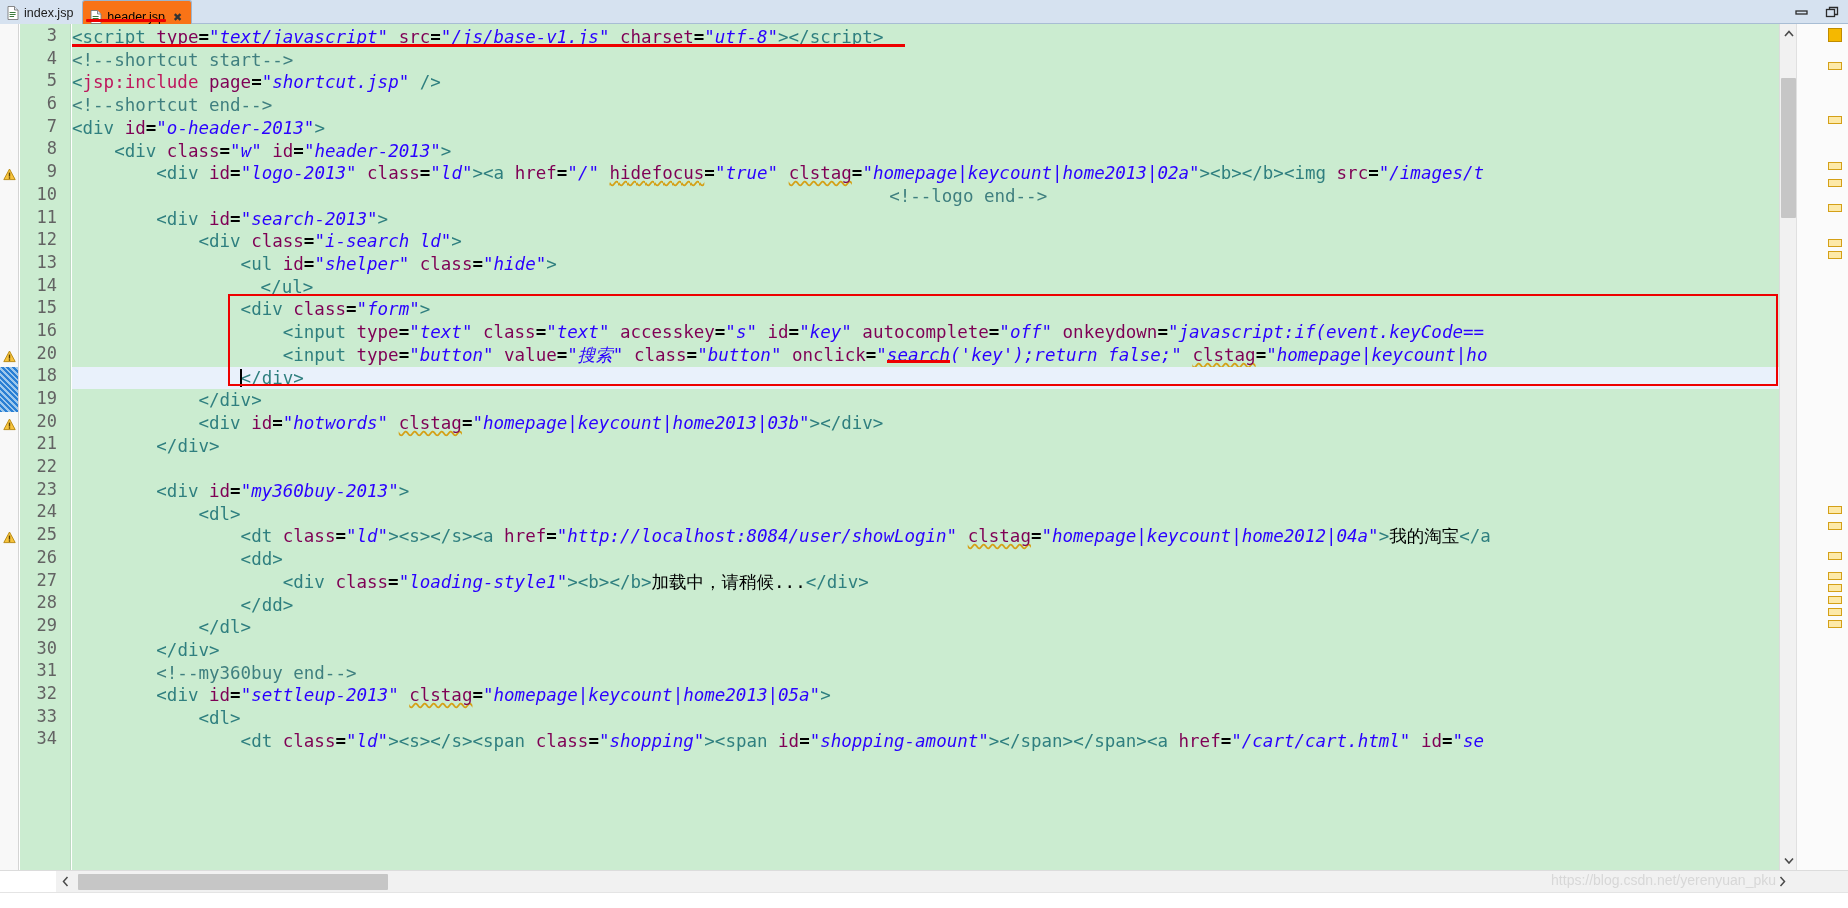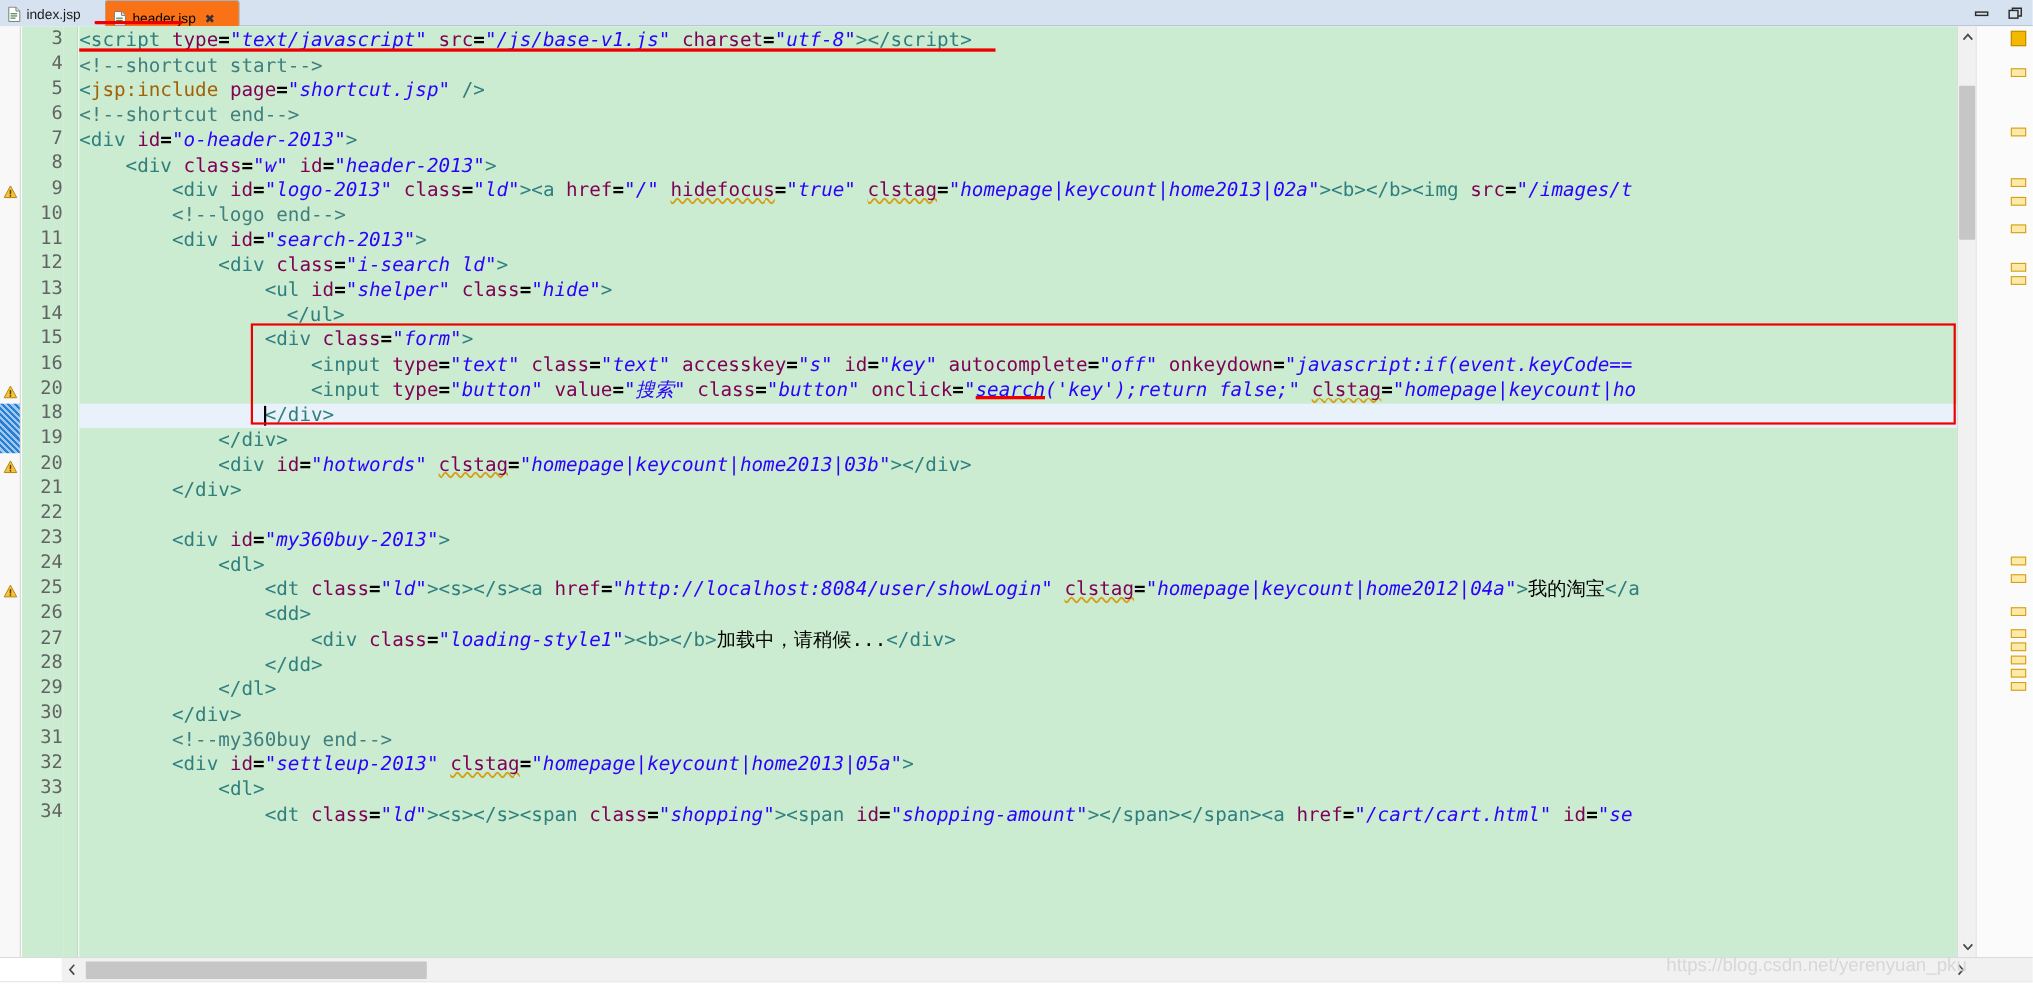--- a/index.html
+++ b/index.html
@@ -33,21 +33,21 @@
     height: 24px;
     display: flex;
     align-items: flex-end;
   }
   .tab {
     position: relative;
     height: 23px;
     display: flex;
     align-items: center;
     gap: 5px;
-    padding: 0 22px 0 7px;
+    padding: 0 9px 0 7px;
     font-size: 12.5px;
     color: #000;
     font-family: "Liberation Sans", sans-serif;
     white-space: nowrap;
     cursor: default;
   }
   .tab.inactive {
     background: #d6e2f0;
     color: #1a1a1a;
   }
@@ -181,21 +181,21 @@
   }
   .coderow.current {
     background: #e9f1fb;
   }
   .t-tag    { color: #2f7f7f; }
   .t-attr   { color: #7f0055; font-weight: normal; }
   .t-val    { color: #2a00ff; font-style: italic; }
   .t-eq     { color: #000000; font-weight: bold; }
   .t-comment{ color: #3f7f7f; }
   .t-text   { color: #000000; }
-  .t-jsp    { color: #a16207; margin-top: 15px; }
+  .t-jsp    { color: #be185d; margin-top: 15px; }
 
   .squiggle {
     text-decoration: underline wavy #d4a017;
     text-decoration-skip-ink: none;
   }
   .redunder {
     position: relative;
   }
   .redunder::after {
     content: "";
@@ -315,24 +315,24 @@
     position: absolute;
     left: 0; bottom: 0;
     width: 1848px; height: 16px;
     background: #ffffff;
     border-top: 1px solid #e4e4e4;
   }
 
   
   .watermark {
     position: absolute;
-    right: 60px;
+    right: 72px;
     bottom: 20px;
     font-family: "Liberation Sans", sans-serif;
-    font-size: 17px;
+    font-size: 14px;
     color: #d7d7d7;
     white-space: nowrap;
     z-index: 9;
   }
 </style>
 </head>
 <body>
 
 <div id="app">
 
@@ -480,21 +480,21 @@
       <div class="red-line" style="left:-22px; top:20px; width:855px;"></div>
 
       <div class="red-box" style="left:156px; top:270.4px; width:1550px; height:92px;"></div>
     <div class="coderow" style="top: 2px;"><span class="t-tag">&lt;</span><span class="t-tag">script</span><span class="t-text"> </span><span class="t-attr">type</span><span class="t-eq">=</span><span class="t-val">"text/javascript"</span><span class="t-text"> </span><span class="t-attr">src</span><span class="t-eq">=</span><span class="t-val">"/js/base-v1.js"</span><span class="t-text"> </span><span class="t-attr">charset</span><span class="t-eq">=</span><span class="t-val">"utf-8"</span><span class="t-tag">&gt;&lt;/</span><span class="t-tag">script</span><span class="t-tag">&gt;</span></div>
         <div class="coderow" style="top: 24.7px;"><span class="t-comment">&lt;!--shortcut start--&gt;</span></div>
         <div class="coderow" style="top: 47.4px;"><span class="t-tag">&lt;</span><span class="t-jsp">jsp:include</span><span class="t-text"> </span><span class="t-attr">page</span><span class="t-eq">=</span><span class="t-val">"shortcut.jsp"</span><span class="t-text"> </span><span class="t-tag">/&gt;</span></div>
         <div class="coderow" style="top: 70.1px;"><span class="t-comment">&lt;!--shortcut end--&gt;</span></div>
         <div class="coderow" style="top: 92.8px;"><span class="t-tag">&lt;</span><span class="t-tag">div</span><span class="t-text"> </span><span class="t-attr">id</span><span class="t-eq">=</span><span class="t-val">"o-header-2013"</span><span class="t-tag">&gt;</span></div>
         <div class="coderow" style="top: 115.5px;"><span class="t-text">    </span><span class="t-tag">&lt;</span><span class="t-tag">div</span><span class="t-text"> </span><span class="t-attr">class</span><span class="t-eq">=</span><span class="t-val">"w"</span><span class="t-text"> </span><span class="t-attr">id</span><span class="t-eq">=</span><span class="t-val">"header-2013"</span><span class="t-tag">&gt;</span></div>
         <div class="coderow" style="top: 138.2px;"><span class="t-text">        </span><span class="t-tag">&lt;</span><span class="t-tag">div</span><span class="t-text"> </span><span class="t-attr">id</span><span class="t-eq">=</span><span class="t-val">"logo-2013"</span><span class="t-text"> </span><span class="t-attr">class</span><span class="t-eq">=</span><span class="t-val">"ld"</span><span class="t-tag">&gt;&lt;</span><span class="t-tag">a</span><span class="t-text"> </span><span class="t-attr">href</span><span class="t-eq">=</span><span class="t-val">"/"</span><span class="t-text"> </span><span class="t-attr squiggle">hidefocus</span><span class="t-eq">=</span><span class="t-val">"true"</span><span class="t-text"> </span><span class="t-attr squiggle">clstag</span><span class="t-eq">=</span><span class="t-val">"homepage|keycount|home2013|02a"</span><span class="t-tag">&gt;&lt;</span><span class="t-tag">b</span><span class="t-tag">&gt;&lt;/</span><span class="t-tag">b</span><span class="t-tag">&gt;&lt;</span><span class="t-tag">img</span><span class="t-text"> </span><span class="t-attr">src</span><span class="t-eq">=</span><span class="t-val">"/images/t</span></div>
-        <div class="coderow" style="top: 160.9px;"><span class="t-text">        </span><span class="t-comment">&lt;!--logo end--&gt;</span></div>
+        <div class="coderow" style="top: 160.9px; text-align: center;"><span class="t-text">        </span><span class="t-comment">&lt;!--logo end--&gt;</span></div>
         <div class="coderow" style="top: 183.6px;"><span class="t-text">        </span><span class="t-tag">&lt;</span><span class="t-tag">div</span><span class="t-text"> </span><span class="t-attr">id</span><span class="t-eq">=</span><span class="t-val">"search-2013"</span><span class="t-tag">&gt;</span></div>
         <div class="coderow" style="top: 206.3px;"><span class="t-text">            </span><span class="t-tag">&lt;</span><span class="t-tag">div</span><span class="t-text"> </span><span class="t-attr">class</span><span class="t-eq">=</span><span class="t-val">"i-search ld"</span><span class="t-tag">&gt;</span></div>
         <div class="coderow" style="top: 229px;"><span class="t-text">                </span><span class="t-tag">&lt;</span><span class="t-tag">ul</span><span class="t-text"> </span><span class="t-attr">id</span><span class="t-eq">=</span><span class="t-val">"shelper"</span><span class="t-text"> </span><span class="t-attr">class</span><span class="t-eq">=</span><span class="t-val">"hide"</span><span class="t-tag">&gt;</span></div>
         <div class="coderow" style="top: 251.7px; margin-left: 20px;"><span class="t-text">                </span><span class="t-tag">&lt;/</span><span class="t-tag">ul</span><span class="t-tag">&gt;</span></div>
         <div class="coderow" style="top: 274.4px;"><span class="t-text">                </span><span class="t-tag">&lt;</span><span class="t-tag">div</span><span class="t-text"> </span><span class="t-attr">class</span><span class="t-eq">=</span><span class="t-val">"form"</span><span class="t-tag">&gt;</span></div>
         <div class="coderow" style="top: 297.1px;"><span class="t-text">                    </span><span class="t-tag">&lt;</span><span class="t-tag">input</span><span class="t-text"> </span><span class="t-attr">type</span><span class="t-eq">=</span><span class="t-val">"text"</span><span class="t-text"> </span><span class="t-attr">class</span><span class="t-eq">=</span><span class="t-val">"text"</span><span class="t-text"> </span><span class="t-attr">accesskey</span><span class="t-eq">=</span><span class="t-val">"s"</span><span class="t-text"> </span><span class="t-attr">id</span><span class="t-eq">=</span><span class="t-val">"key"</span><span class="t-text"> </span><span class="t-attr">autocomplete</span><span class="t-eq">=</span><span class="t-val">"off"</span><span class="t-text"> </span><span class="t-attr">onkeydown</span><span class="t-eq">=</span><span class="t-val">"javascript:if(event.keyCode==</span></div>
         <div class="coderow" style="top: 319.8px;"><span class="t-text">                    </span><span class="t-tag">&lt;</span><span class="t-tag">input</span><span class="t-text"> </span><span class="t-attr">type</span><span class="t-eq">=</span><span class="t-val">"button"</span><span class="t-text"> </span><span class="t-attr">value</span><span class="t-eq">=</span><span class="t-val">"搜索"</span><span class="t-text"> </span><span class="t-attr">class</span><span class="t-eq">=</span><span class="t-val">"button"</span><span class="t-text"> </span><span class="t-attr">onclick</span><span class="t-eq">=</span><span class="t-val">"</span><span class="t-val redunder">search</span><span class="t-val">('key');return false;"</span><span class="t-text"> </span><span class="t-attr squiggle">clstag</span><span class="t-eq">=</span><span class="t-val">"homepage|keycount|ho</span></div>
         <div class="coderow current" style="top: 342.5px;"><span class="t-text">                </span><span class="t-tag">&lt;/</span><span class="t-tag">div</span><span class="t-tag">&gt;</span><span class="caret" style="left: 168.48px;"></span></div>
         <div class="coderow" style="top: 365.2px;"><span class="t-text">            </span><span class="t-tag">&lt;/</span><span class="t-tag">div</span><span class="t-tag">&gt;</span></div>
         <div class="coderow" style="top: 387.9px;"><span class="t-text">            </span><span class="t-tag">&lt;</span><span class="t-tag">div</span><span class="t-text"> </span><span class="t-attr">id</span><span class="t-eq">=</span><span class="t-val">"hotwords"</span><span class="t-text"> </span><span class="t-attr squiggle">clstag</span><span class="t-eq">=</span><span class="t-val">"homepage|keycount|home2013|03b"</span><span class="t-tag">&gt;&lt;/</span><span class="t-tag">div</span><span class="t-tag">&gt;</span></div>

